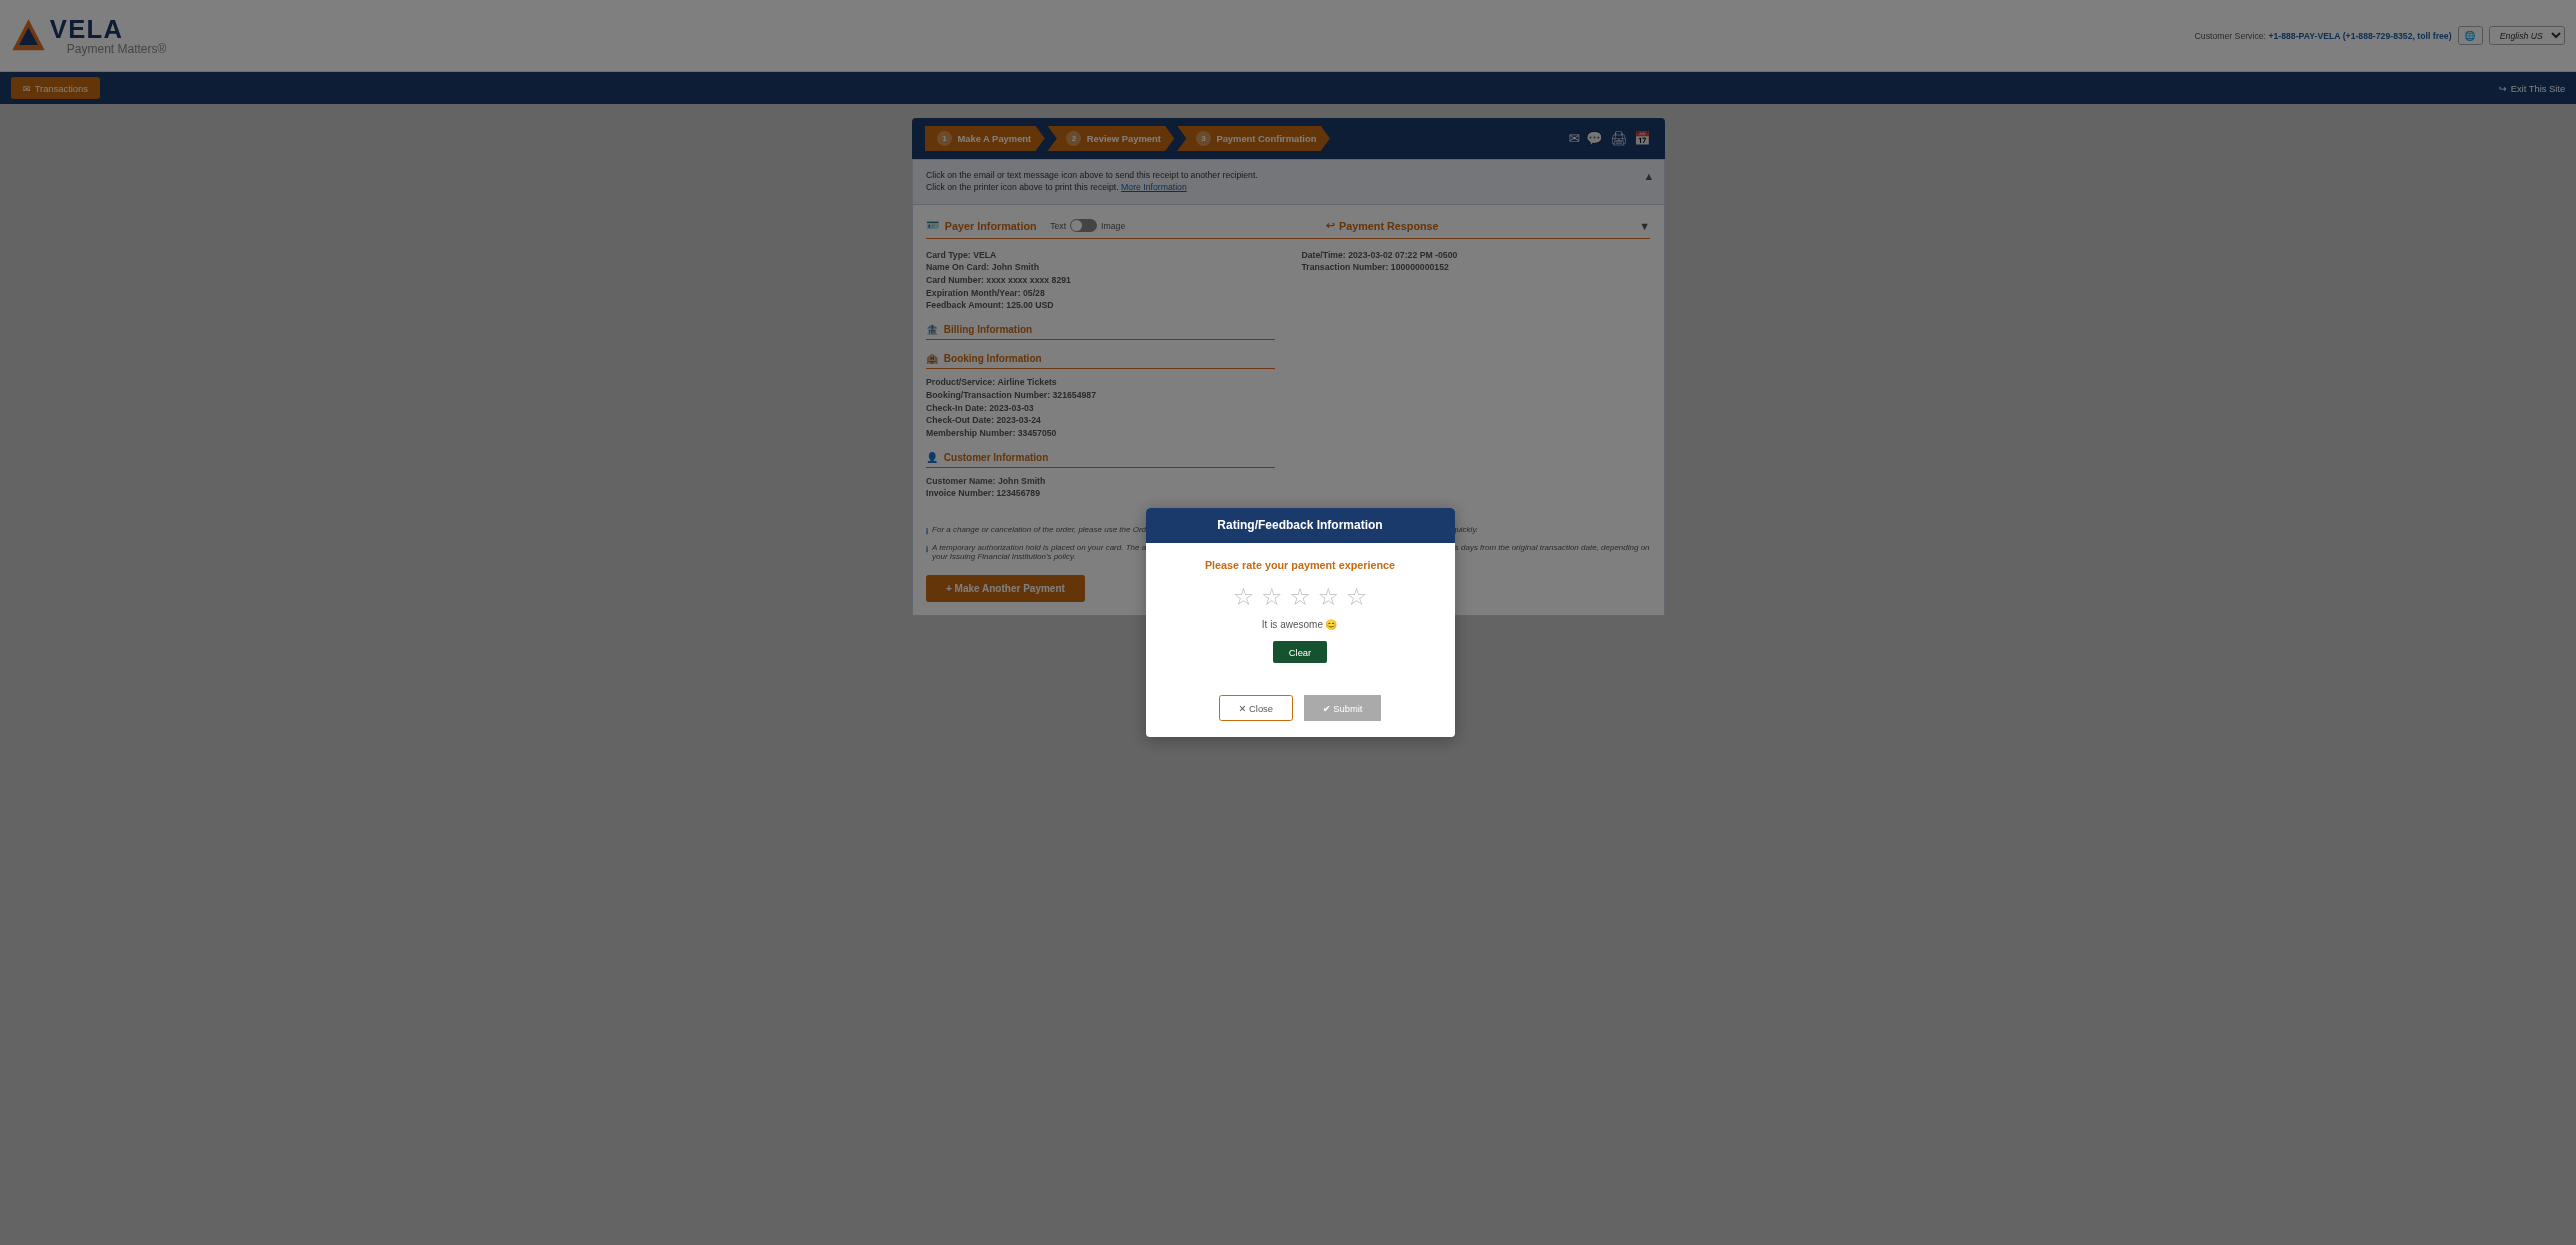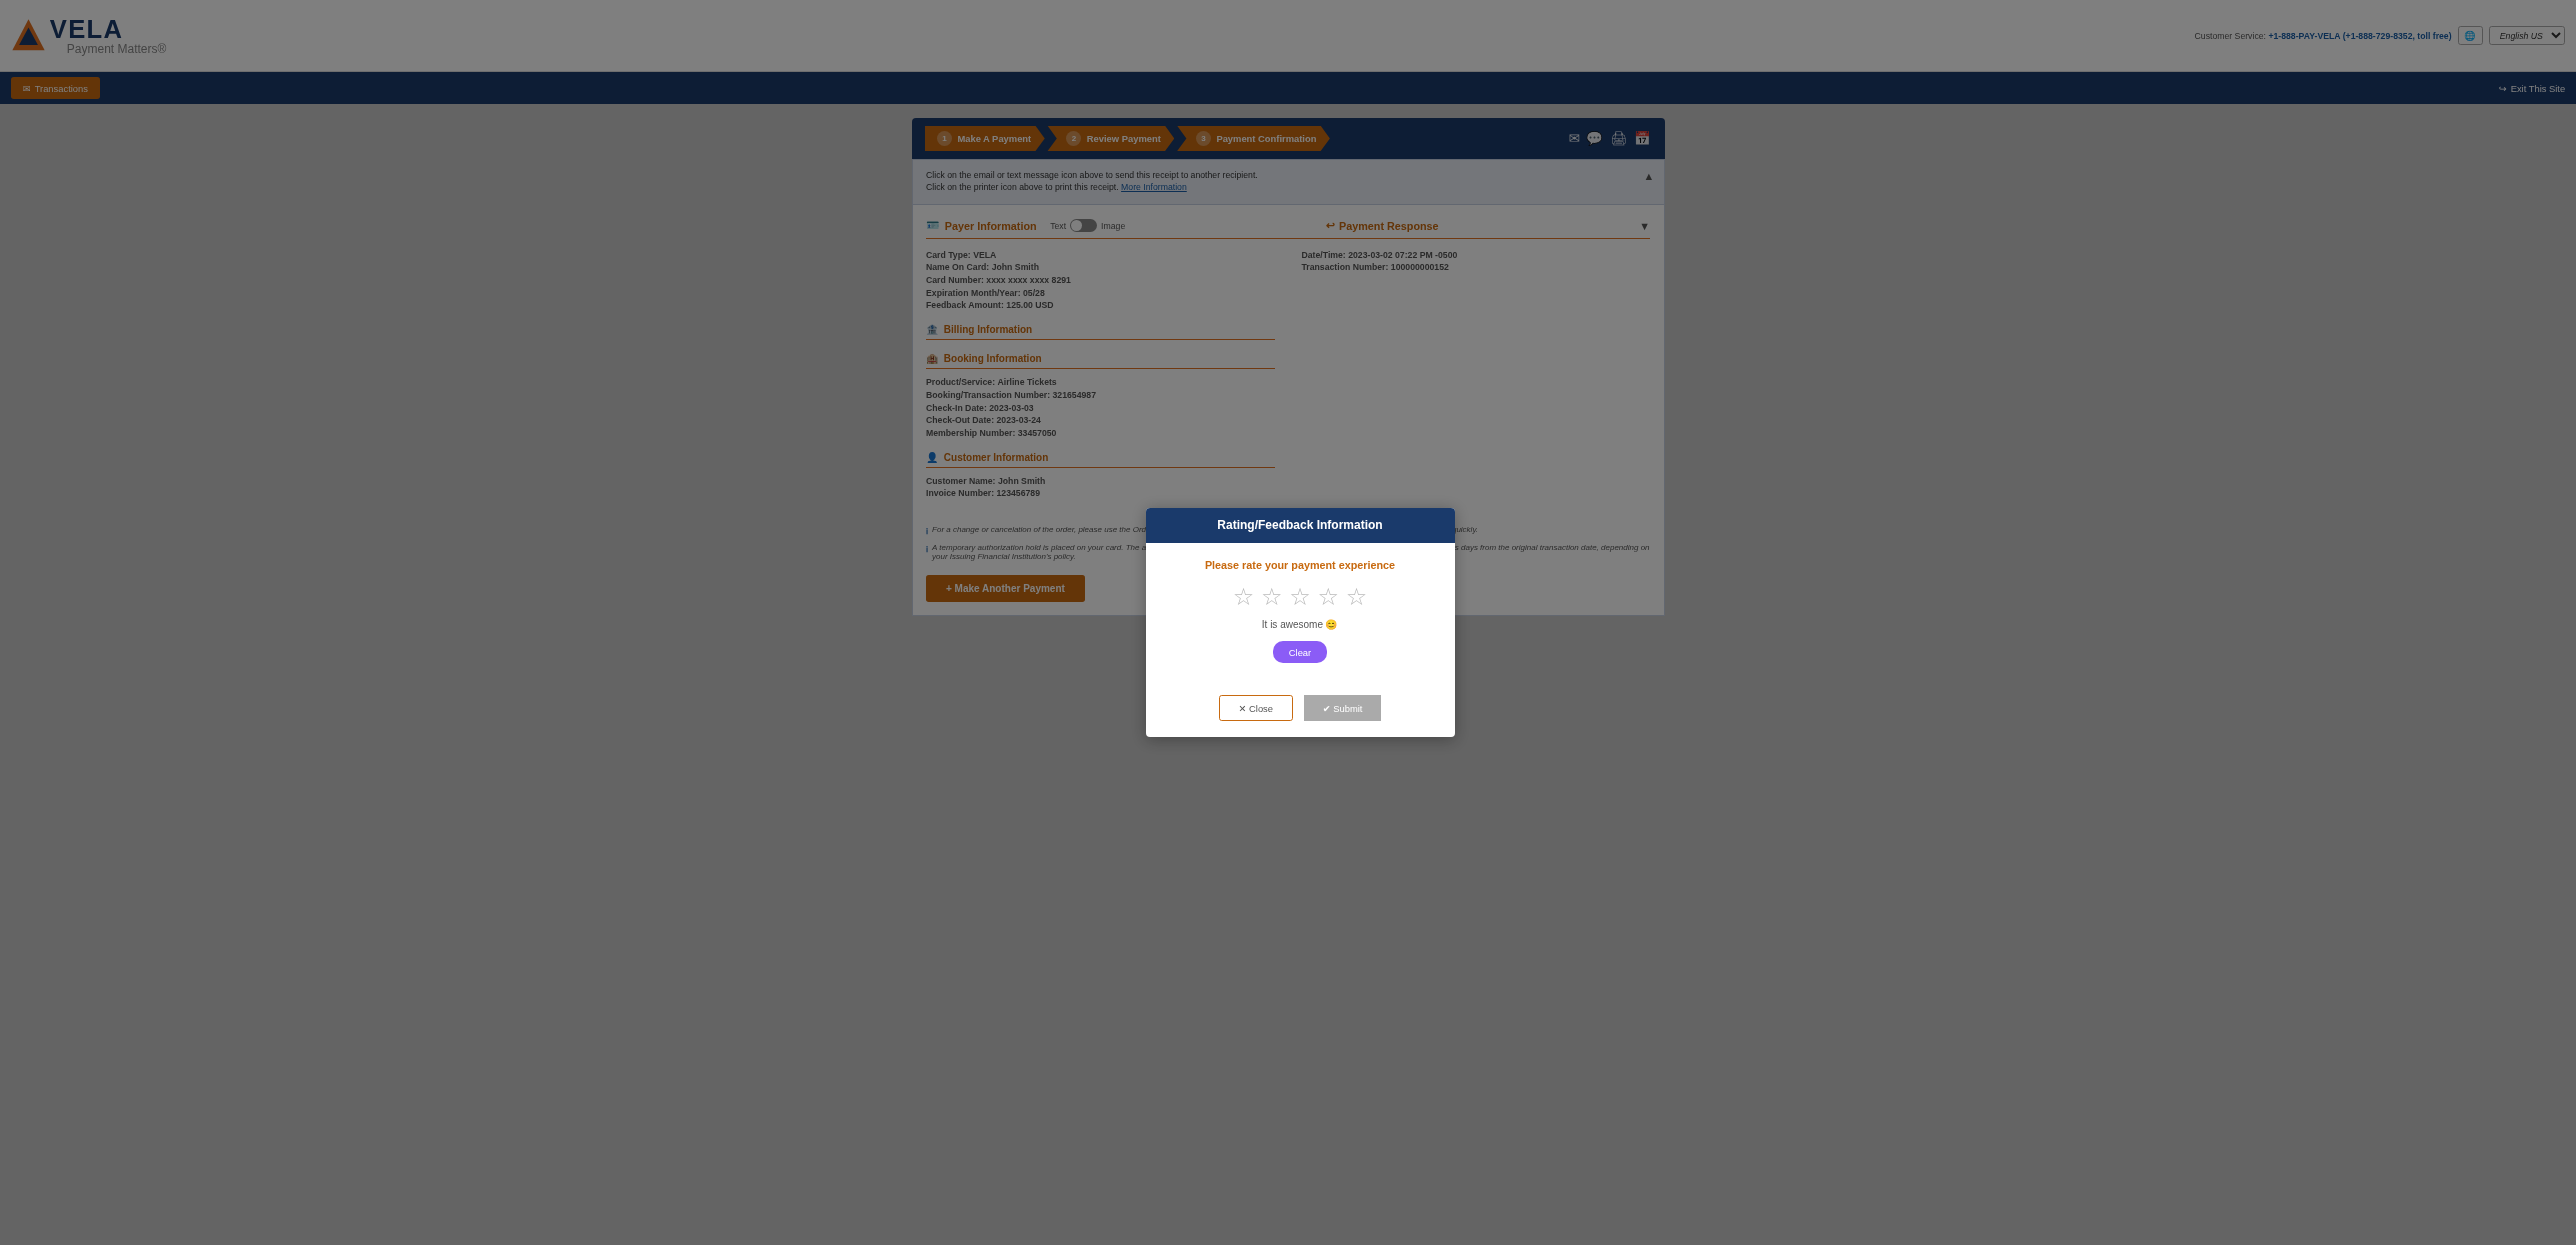--- a/index.html
+++ b/index.html
@@ -176,22 +176,22 @@
     .modal-prompt {
       color: #c86a10; font-size: 10.8px; font-weight: bold; margin-bottom: 13.5px;
     }
     .stars { display: flex; justify-content: center; gap: 6.7px; margin-bottom: 10.8px; }
     .star {
       font-size: 24px; color: #bbb; cursor: pointer;
       background: none; border: none; line-height: 1;
     }
     .rating-label { font-size: 10px; color: #555; margin-bottom: 10.8px; }
     .clear-btn {
-      background: #8b5cf6; color: #fff; border: none;
-      padding: 5.4px 16px; border-radius: 10px; cursor: pointer;
+      background: #14532d; color: #fff; border: none;
+      padding: 5.4px 16px; border-radius: 2px; cursor: pointer;
       font-size: 9.4px; margin-bottom: 16px;
     }
     .modal-footer { display: flex; justify-content: center; gap: 10.8px; padding: 0 20px 16px; }
     .close-btn {
       background: #fff; color: #555; border: 1.3px solid #c86a10;
       padding: 6.7px 19px; border-radius: 2.7px; cursor: pointer;
       font-size: 9.4px; display: flex; align-items: center; gap: 4px;
     }
     .submit-btn {
       background: #aaa; color: #fff; border: none;

